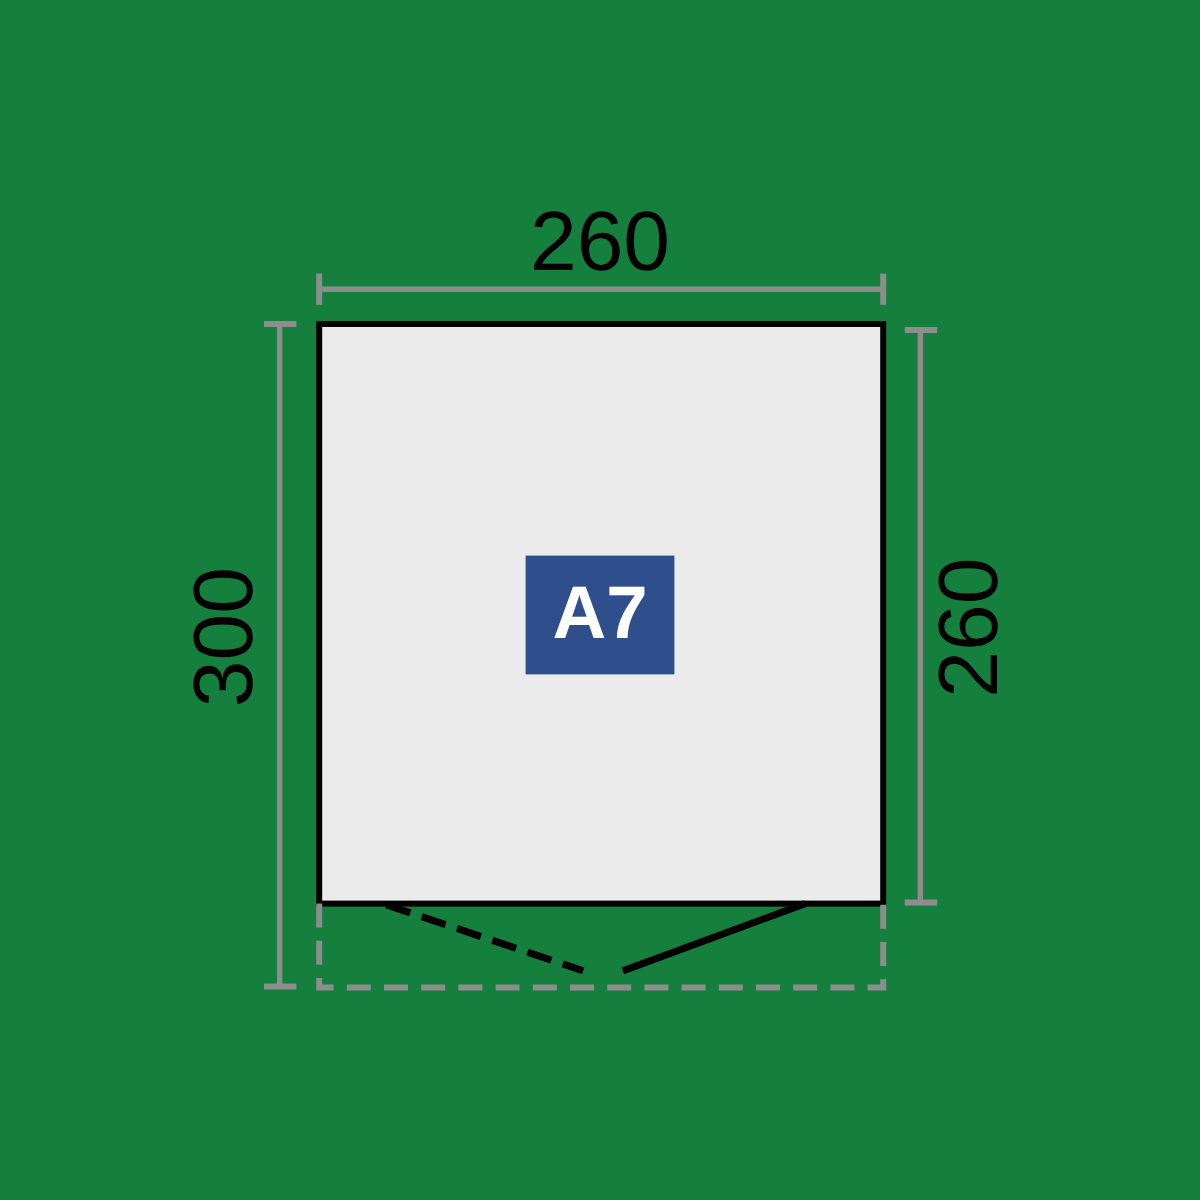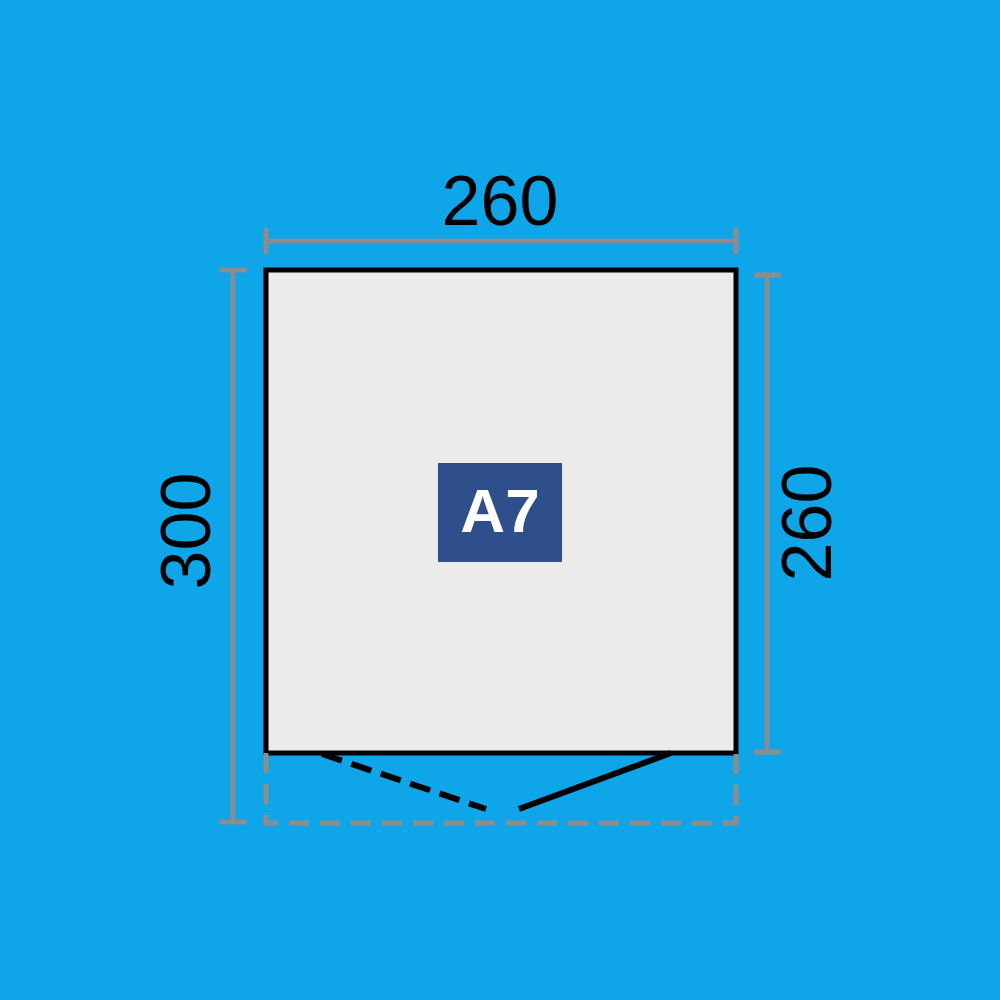--- a/index.html
+++ b/index.html
@@ -7,21 +7,21 @@
     padding: 0;
     width: 1000px;
     height: 1000px;
     background: #ffffff;
     font-family: "Liberation Sans", sans-serif;
   }
   .stage {
     position: relative;
     width: 1000px;
     height: 1000px;
-    background: #0ea5e9;
+    background: #15803d;
     overflow: hidden;
   }
   svg { display: block; }
 
   .shed-floor      { stroke-width: 5; }
   .foundation      { fill: none; stroke-width: 5; stroke-dasharray: 20 11; }
   .door-dashed     { stroke-width: 6; stroke-dasharray: 21 10; fill: none; }
   .door-solid      { stroke-width: 6; fill: none; }
   .dim-line        { stroke-width: 4.5; fill: none; }
   .dim-tick        { stroke-width: 5;   fill: none; }

